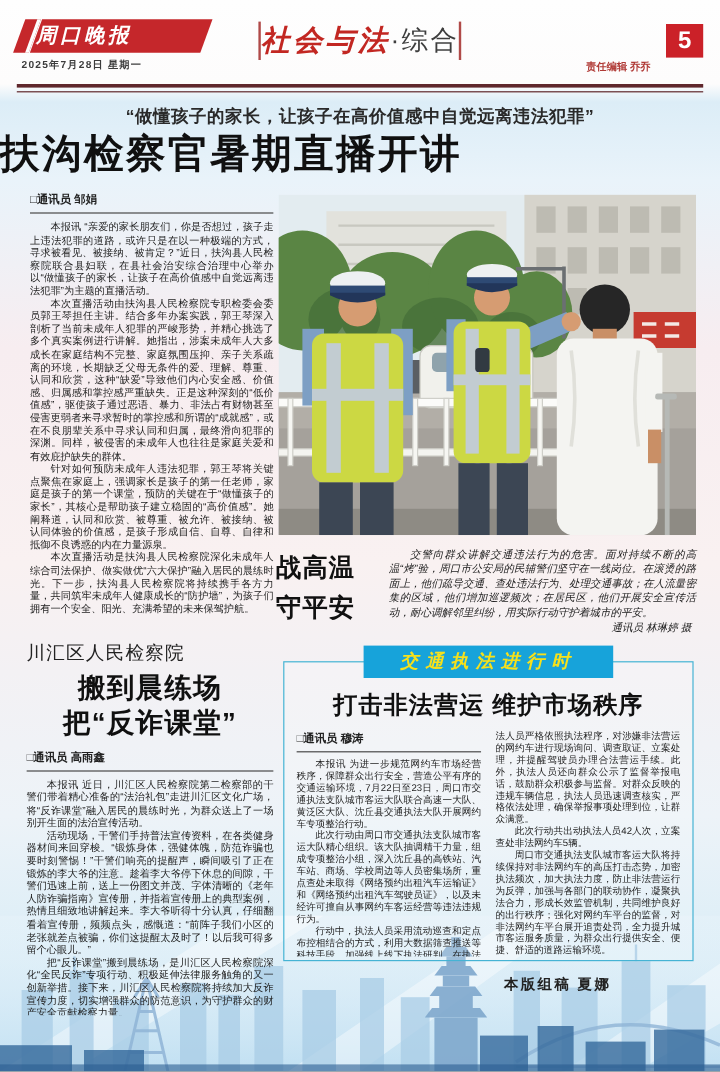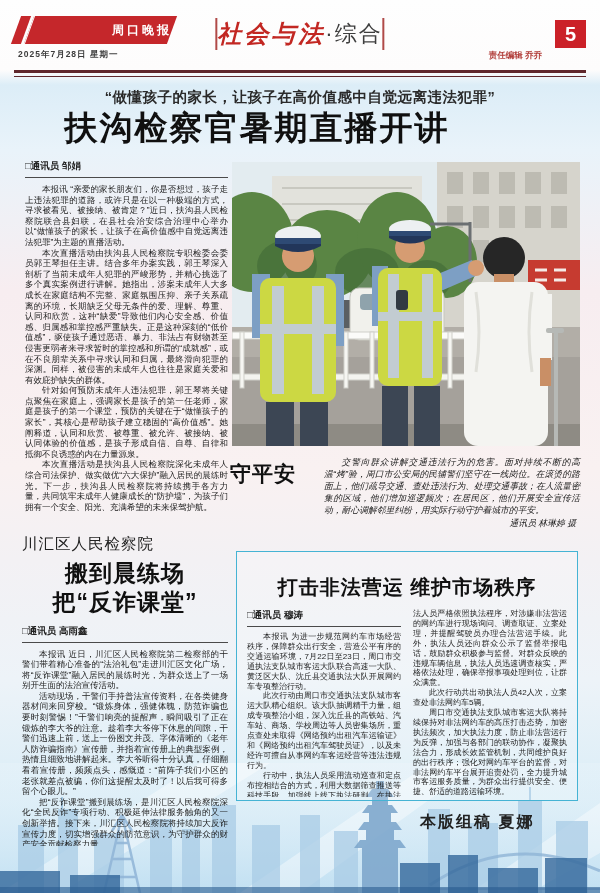--- a/index.html
+++ b/index.html
@@ -17,40 +17,40 @@
   .z { position:absolute; z-index:2; }
 
   
   .header { top:14px; left:14px; right:14px; height:54px; }
   .masthead { position:absolute; left:0; top:2px; width:170px; height:46px; }
   .ribbon { position:absolute; left:16px; top:0; width:142px; height:28px;
     background:#c5272b; transform:skewX(-20deg); }
   .slash { position:absolute; left:2px; top:0; width:13px; height:28px;
     background:#c5272b; transform:skewX(-20deg); border-right:3px solid #fdfdfd; }
   .masthead-title { position:absolute; left:16px; top:0; width:142px; height:28px;
-    color:#fff; font-size:12px; font-weight:bold; 
-    text-align:right; line-height:28px; letter-spacing:3px; }
+    color:#fff; font-size:17px; font-weight:bold; font-style:italic;
+    text-align:left; line-height:28px; letter-spacing:3px; }
   .masthead-date { position:absolute; left:4px; top:33px; font-size:8.5px;
     font-weight:bold; color:#3c3c3c; letter-spacing:1px; }
   .section-title { position:absolute; left:50%; top:4px; transform:translateX(-50%);
     display:flex; align-items:center; white-space:nowrap; }
   .vbar { width:2px; height:32px; background:#b04a48; }
   .sec-red { font-size:24px; font-weight:bold; font-style:italic; color:#c22722; letter-spacing:3px; }
   .sec-dark { font-size:22px; color:#3e3e3e; letter-spacing:2px; }
   .editor { position:absolute; right:44px; top:36px; font-size:8.5px; font-weight:bold; color:#b03a36; }
   .page-badge { position:absolute; right:0; top:6px; width:31px; height:28px;
     background:#cb2128; color:#fff; font-size:20px; font-weight:bold;
     text-align:center; line-height:28px; }
   .header-rule { top:70px; left:14px; right:14px; height:7px;
     border-top:3px solid #5f272c; border-bottom:1px solid #5f272c; }
 
   
   .lead-kicker { top:88px; left:0; width:600px; text-align:center;
     font-size:14.5px; font-weight:bold; color:#2a2a2a; letter-spacing:0.5px; }
-  .lead-headline { top:106px; left:0; width:514px; text-align:center;
+  .lead-headline { top:106px; left:0; width:514px; text-align:left;
     font-size:33px; font-weight:900; color:#101010; letter-spacing:2px; }
 
   .byline { font-size:9.5px; font-weight:bold; color:#222;
     border-bottom:1.5px solid #4a4a4a; padding-bottom:4px; margin-bottom:6px; }
   .body-text p { font-size:8.5px; line-height:10.6px; color:#1d1d1d;
     text-align:justify; text-indent:2em; }
   .col-left { top:160px; left:25px; width:203px; height:372px; overflow:hidden; }
 
   
   .photo { top:162px; left:232px; width:348px; height:284px; overflow:hidden; }
@@ -80,21 +80,21 @@
     color:#f7e11a; font-size:15px; font-weight:bold; font-style:italic;
     letter-spacing:6px; text-align:center; line-height:27px; }
   .a3-headline { margin-top:22px; text-align:center; font-size:20px;
     font-weight:900; color:#101010; letter-spacing:1px; }
   .a3-cols { display:flex; gap:12px; padding:8px 10px 0 10px; height:196px; overflow:hidden; }
   .a3-col { flex:1; overflow:hidden; }
   .a3-col .byline { margin-bottom:5px; }
   .a3-col p { font-size:8px; line-height:9.9px; color:#1d1d1d;
     text-align:justify; text-indent:2em; }
 
-  .footer-credit { top:812px; left:420px; font-size:16px; font-weight:bold;
+  .footer-credit { top:812px; left:420px; font-size:12px; font-weight:bold;
     color:#222; letter-spacing:2px; }
 
   
   .cityscape { position:absolute; left:0; bottom:0; width:600px; height:130px; z-index:1; }
 </style>
 </head>
 <body>
 
 <div class="page">
 
@@ -238,20 +238,21 @@
         <rect x="306" y="132" width="14" height="66" fill="#f4f4f1"></rect>
         <rect x="308" y="196" width="11" height="28" fill="#c98f66"></rect>
         <rect x="322" y="168" width="4" height="116" fill="#b6b9b6"></rect>
         <rect x="314" y="166" width="18" height="5" rx="2" fill="#b6b9b6"></rect>
       </g>
     </svg>
   </div>
 
   <div class="z caption">
     <div class="caption-title">
+      <div>战高温</div>
       <div>守平安</div>
     </div>
     <div class="caption-body">
       <p>交警向群众讲解交通违法行为的危害。面对持续不断的高温“烤”验，周口市公安局的民辅警们坚守在一线岗位。在滚烫的路面上，他们疏导交通、查处违法行为、处理交通事故；在人流量密集的区域，他们增加巡逻频次；在居民区，他们开展安全宣传活动，耐心调解邻里纠纷，用实际行动守护着城市的平安。</p>
       <div class="caption-credit">通讯员 林琳婷 摄</div>
     </div>
   </div>
 
   <div class="z article2 body-text">
     <div class="a2-kicker">川汇区人民检察院</div>
@@ -259,20 +260,21 @@
       <div>搬到晨练场</div>
       <div>把“反诈课堂”</div>
     </div>
     <div class="byline">□通讯员 高雨鑫</div>
     <p>本报讯 近日，川汇区人民检察院第二检察部的干警们带着精心准备的“法治礼包”走进川汇区文化广场，将“反诈课堂”融入居民的晨练时光，为群众送上了一场别开生面的法治宣传活动。</p>
     <p>活动现场，干警们手持普法宣传资料，在各类健身器材间来回穿梭。“锻炼身体，强健体魄，防范诈骗也要时刻警惕！”干警们响亮的提醒声，瞬间吸引了正在锻炼的李大爷的注意。趁着李大爷停下休息的间隙，干警们迅速上前，送上一份图文并茂、字体清晰的《老年人防诈骗指南》宣传册，并指着宣传册上的典型案例，热情且细致地讲解起来。李大爷听得十分认真，仔细翻看着宣传册，频频点头，感慨道：“前阵子我们小区的老张就差点被骗，你们这提醒太及时了！以后我可得多留个心眼儿。”</p>
     <p>把“反诈课堂”搬到晨练场，是川汇区人民检察院深化“全民反诈”专项行动、积极延伸法律服务触角的又一创新举措。接下来，川汇区人民检察院将持续加大反诈宣传力度，切实增强群众的防范意识，为守护群众的财产安全贡献检察力量。</p>
   </div>
 
   <div class="z feature-box">
+    <div class="feature-banner">交通执法进行时</div>
     <div class="a3-headline">打击非法营运 维护市场秩序</div>
     <div class="a3-cols">
       <div class="a3-col">
         <div class="byline">□通讯员 穆涛</div>
         <p>本报讯 为进一步规范网约车市场经营秩序，保障群众出行安全，营造公平有序的交通运输环境，7月22日至23日，周口市交通执法支队城市客运大队联合高速一大队、黄泛区大队、沈丘县交通执法大队开展网约车专项整治行动。</p>
         <p>此次行动由周口市交通执法支队城市客运大队精心组织。该大队抽调精干力量，组成专项整治小组，深入沈丘县的高铁站、汽车站、商场、学校周边等人员密集场所，重点查处未取得《网络预约出租汽车运输证》和《网络预约出租汽车驾驶员证》，以及未经许可擅自从事网约车客运经营等违法违规行为。</p>
         <p>行动中，执法人员采用流动巡查和定点布控相结合的方式，利用大数据筛查推送等科技手段，加强线上线下执法研判。在执法现场，执</p>
       </div>
       <div class="a3-col">
         <p style="text-indent:0;">法人员严格依照执法程序，对涉嫌非法营运的网约车进行现场询问、调查取证、立案处理，并提醒驾驶员办理合法营运手续。此外，执法人员还向群众公示了监督举报电话，鼓励群众积极参与监督。对群众反映的违规车辆信息，执法人员迅速调查核实，严格依法处理，确保举报事项处理到位，让群众满意。</p>

